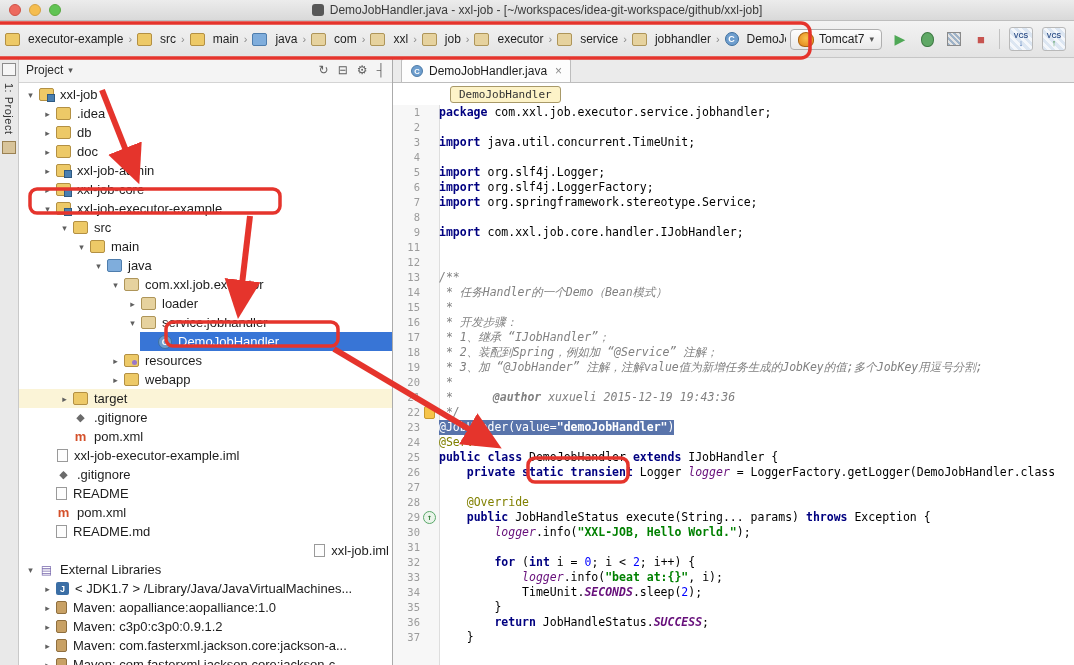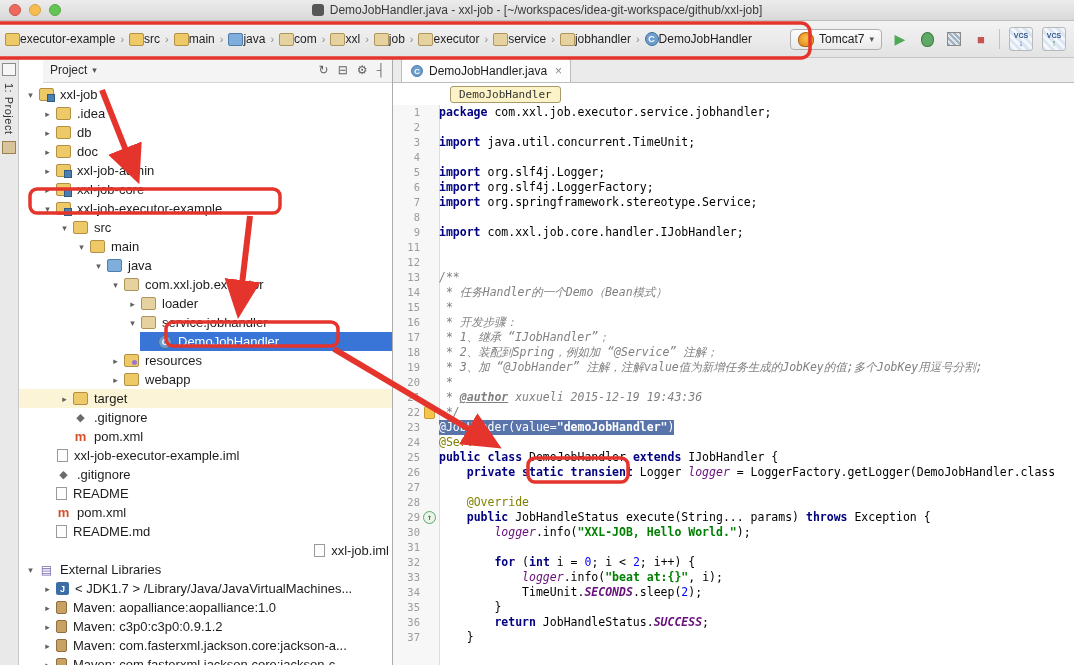--- a/index.html
+++ b/index.html
@@ -12,21 +12,21 @@
   .light{width:12px;height:12px;border-radius:50%;box-sizing:border-box;}
   .light.red{background:#ED6A5E;border:1px solid #CE5347;}
   .light.yellow{background:#F5BD4F;border:1px solid #D6A243;}
   .light.green{background:#61C454;border:1px solid #58A942;}
   .title-wrap{display:flex;gap:6px;align-items:center;font-size:12px;color:#3A3A3A;}
   .app-icon{width:12px;height:12px;background:#575757;border-radius:3px;}
   
   .toolbar{height:36px;background:linear-gradient(#F3F3F3,#E3E3E3);border-bottom:1px solid #C6C6C6;
            display:flex;align-items:center;padding:0 8px 0 2px;gap:4px;}
   .breadcrumbs{display:flex;align-items:center;gap:1px;flex:1;overflow:hidden;white-space:nowrap;}
-  .bc-item{display:flex;align-items:center;gap:0;font-size:12px;color:#1e1e1e;padding:2px 3px;}
+  .bc-item{display:flex;align-items:center;gap:8px;font-size:12px;color:#1e1e1e;padding:2px 3px;}
   .bc-sep{color:#8a8a8a;font-size:11px;margin:0 1px;}
   .run-controls{display:flex;align-items:center;gap:9px;flex:none;}
   .tomcat-chip{display:flex;align-items:center;gap:5px;border:1px solid #AFAFAF;border-radius:4px;
                background:linear-gradient(#FDFDFD,#E9E9E9);padding:2px 7px;font-size:12px;color:#222;}
   .ic-tomcat{width:14px;height:13px;border-radius:50% 50% 40% 40%;
              background:radial-gradient(circle at 50% 40%,#F8C04C,#E08219);border:1px solid #AD6410;}
   .caret{font-size:9px;color:#555;}
   .tb-btn{display:flex;align-items:center;justify-content:center;width:18px;height:18px;}
   .run-glyph{color:#4FA856;font-size:14px;line-height:1;}
   .bug-icon{width:11px;height:13px;border-radius:50% 50% 46% 46%;background:#5FA865;border:1px solid #3E7A44;}
@@ -43,21 +43,21 @@
   .main{display:flex;height:607px;}
   .stripe{width:19px;flex:none;background:#E9E9E9;border-right:1px solid #C9C9C9;display:flex;
           flex-direction:column;align-items:center;padding-top:5px;gap:7px;box-sizing:border-box;}
   .stripe-icon{width:12px;height:11px;border:1px solid #8C8C8C;background:#F6F6F6;flex:none;}
   .stripe-icon.alt{background:#D8C49A;border-color:#9A8152;}
   .stripe-label{writing-mode:vertical-rl;font-size:11px;color:#333;letter-spacing:0.5px;}
   
   .project-panel{width:374px;flex:none;border-right:1px solid #ABABAB;display:flex;flex-direction:column;
                  background:#fff;box-sizing:border-box;}
   .panel-header{height:24px;flex:none;display:flex;align-items:center;padding:0 7px;background:#F4F4F4;
-                border-bottom:1px solid #D4D4D4;font-size:12px;color:#2b2b2b;margin-left:24px;}
+                border-bottom:1px solid #D4D4D4;font-size:12px;color:#2b2b2b;}
   .ph-title{display:flex;align-items:center;gap:5px;}
   .ph-icons{margin-left:auto;display:flex;gap:9px;color:#5e5e5e;font-size:12px;align-items:center;}
   .ph-icons span{line-height:1;}
   .tree{flex:1;overflow:hidden;padding-top:2px;}
   .trow{height:19px;display:flex;align-items:center;gap:3px;font-size:13px;color:#1d1d1d;white-space:nowrap;}
   .chev{width:11px;flex:none;font-size:9px;color:#5f5f5f;text-align:center;}
   .tlabel{padding:0 3px;}
   .tlabel.bold{font-weight:normal;}
   .trow.selected .tlabel,.trow.selected .chev{color:#fff;}
   
@@ -93,21 +93,21 @@
             background:linear-gradient(to right,#F7F7F7 0,#F7F7F7 46px,#DEDEDE 46px,#DEDEDE 47px,#FFF 47px);}
   .cline{height:15px;display:flex;white-space:pre;align-items:center;}
   .ln{width:27px;flex:none;text-align:right;color:#9B9B9B;font-size:10.5px;font-family:"DejaVu Sans Mono",monospace;}
   .gmark{width:19px;flex:none;display:flex;align-items:center;justify-content:center;}
   .ctext{flex:none;}
   .sg-k{color:#000080;font-weight:bold;}
   .sg-p{color:#000;}
   .sg-s{color:#008000;font-weight:bold;}
   .sg-a{color:#808000;}
   .sg-c{color:#808080;font-style:italic;}
-  .sg-ct{color:#808080;font-style:italic;font-weight:bold;text-decoration:underline;}
+  .sg-ct{color:#808080;font-style:italic;font-weight:bold;margin-left:33px;}
   .sg-f{color:#660E7A;font-style:italic;}
   .sg-sc{color:#660E7A;font-style:italic;font-weight:bold;}
   .sg-n{color:#0000FF;}
   .cline.sel .ctext{background:#5974AB;}
   .cline.sel .ctext span{color:#fff;}
   .mk-bookmark{width:9px;height:11px;background:#F6C44A;border:1px solid #C8992F;border-radius:2px;}
   .mk-override{width:11px;height:11px;border-radius:50%;background:#EAF4EA;border:1px solid #59A869;
                color:#2E7D32;font-size:8px;display:flex;align-items:center;justify-content:center;font-weight:bold;}
   
   .overlay{position:absolute;inset:0;pointer-events:none;z-index:60;}

